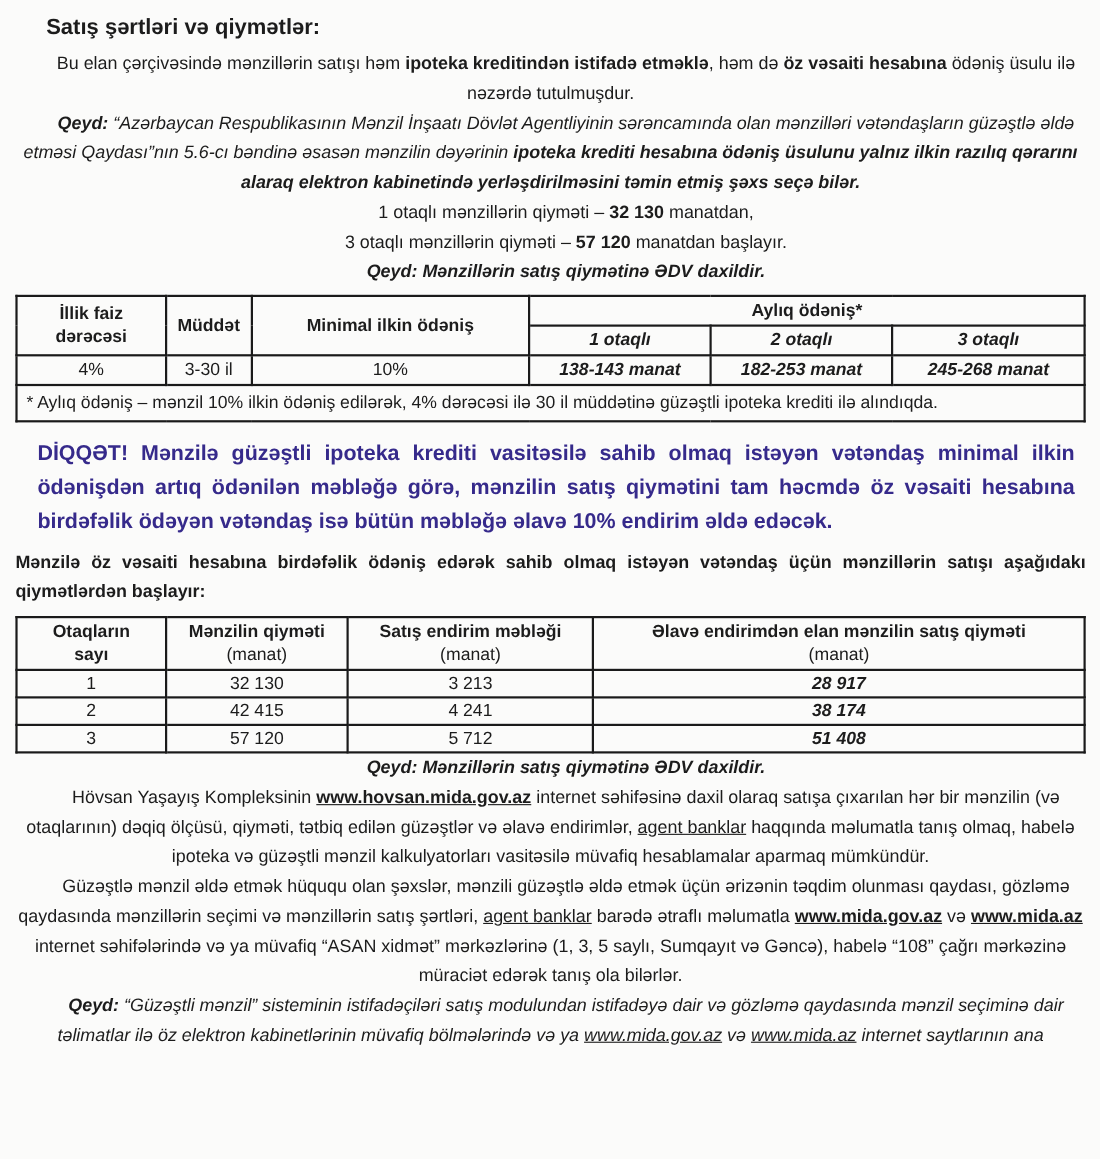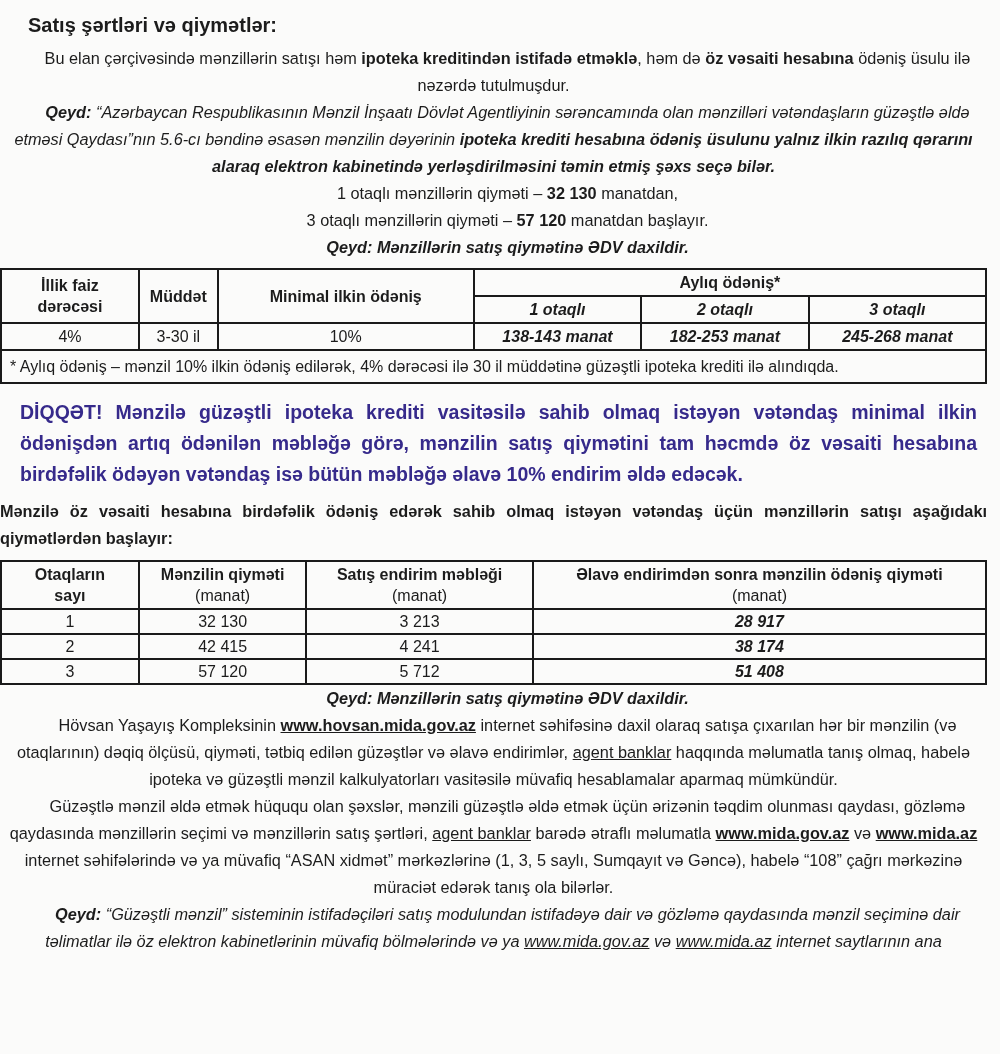--- a/index.html
+++ b/index.html
@@ -5,21 +5,21 @@
   html,body{margin:0;padding:0;}
   body{
     width:1000px;
     background:#fbfbfa;
     color:#1c1c1c;
     font-family:"Liberation Sans","DejaVu Sans",sans-serif;
   }
   .page{
     box-sizing:border-box;
     width:1000px;height:950px;
-    padding:6px 13px 6px 0;
+    padding:6px 13px 6px 14px;
     overflow:hidden;
   }
   .b{font-weight:bold;}
   .i{font-style:italic;}
   .u{text-decoration:underline;}
 
   .doc-title{
     font-size:20px;font-weight:bold;
     margin:6px 0 7px 28px;
     line-height:26px;
@@ -149,21 +149,21 @@
       </th>
       <th>
         <span class="th-main">Mənzilin qiyməti</span>
         <span class="th-sub">(manat)</span>
       </th>
       <th>
         <span class="th-main">Satış endirim məbləği</span>
         <span class="th-sub">(manat)</span>
       </th>
       <th>
-        <span class="th-main">Əlavə endirimdən sonra mənzilin ödəniş qiyməti</span>
+        <span class="th-main">Əlavə endirimdən elan mənzilin satış qiyməti</span>
         <span class="th-sub">(manat)</span>
       </th>
     </tr>
     <tr>
       <td>1</td>
       <td>32 130</td>
       <td>3 213</td>
       <td class="val-b">28 917</td>
     </tr>
     <tr>

